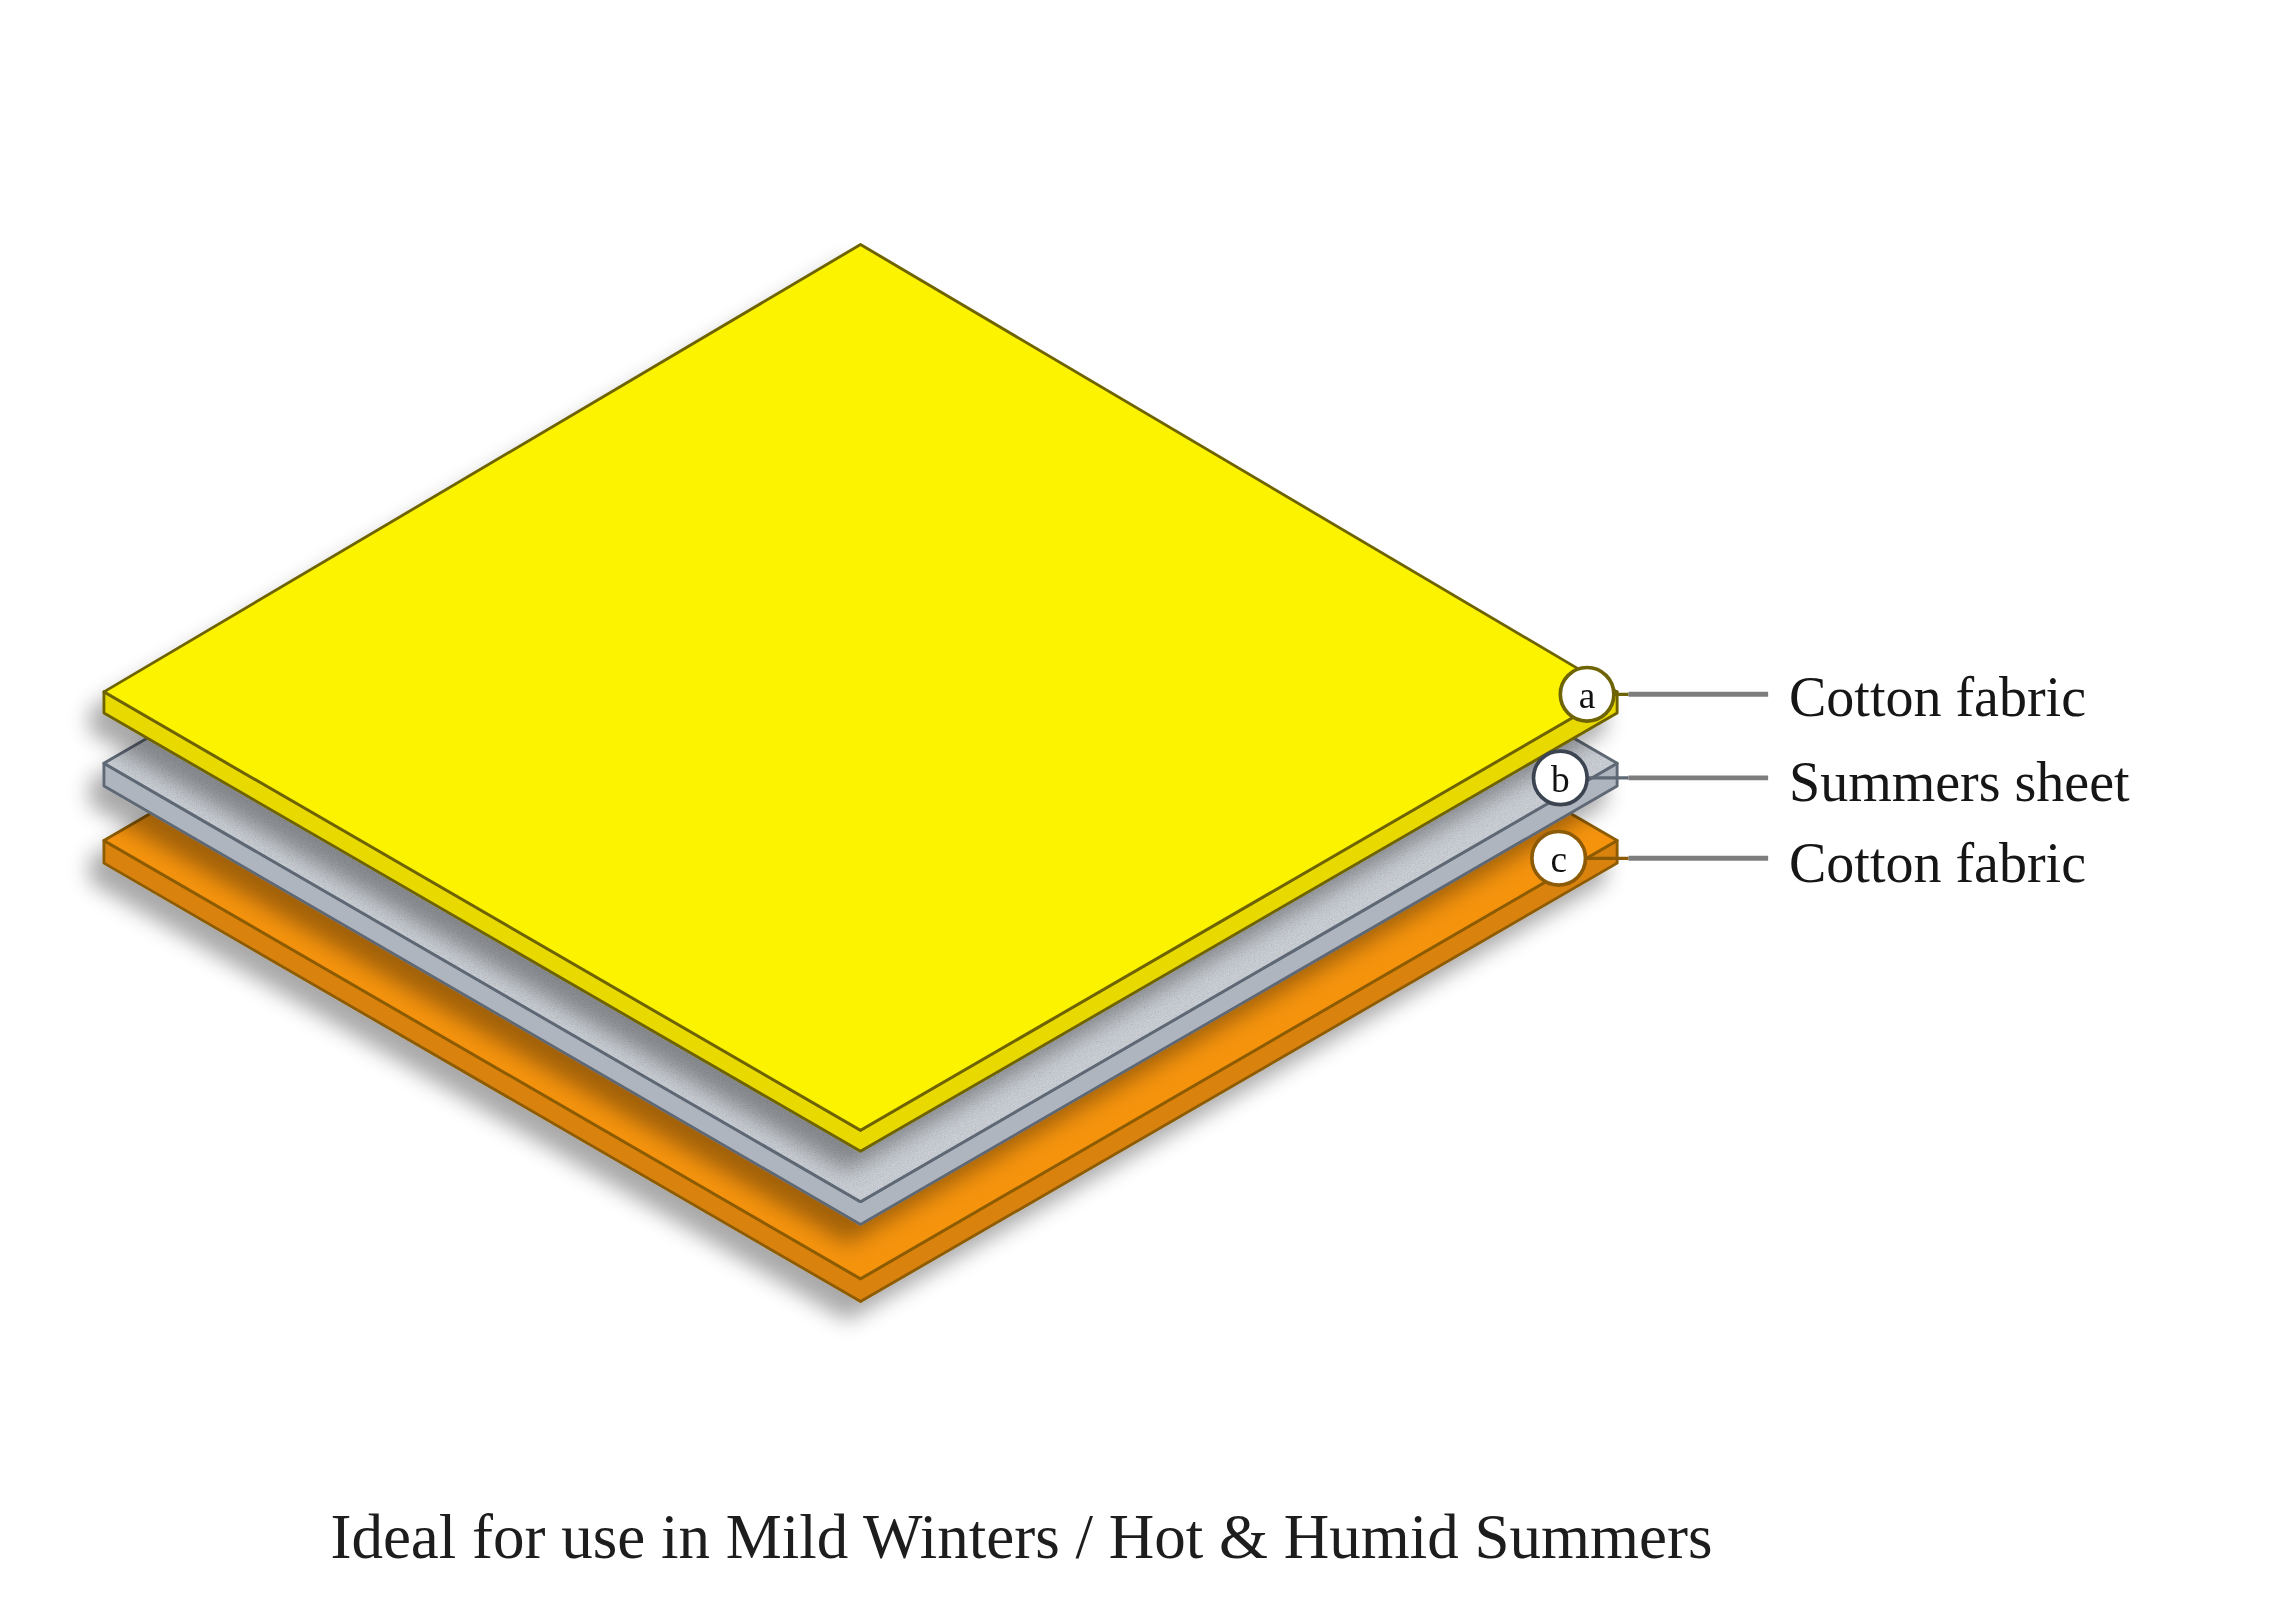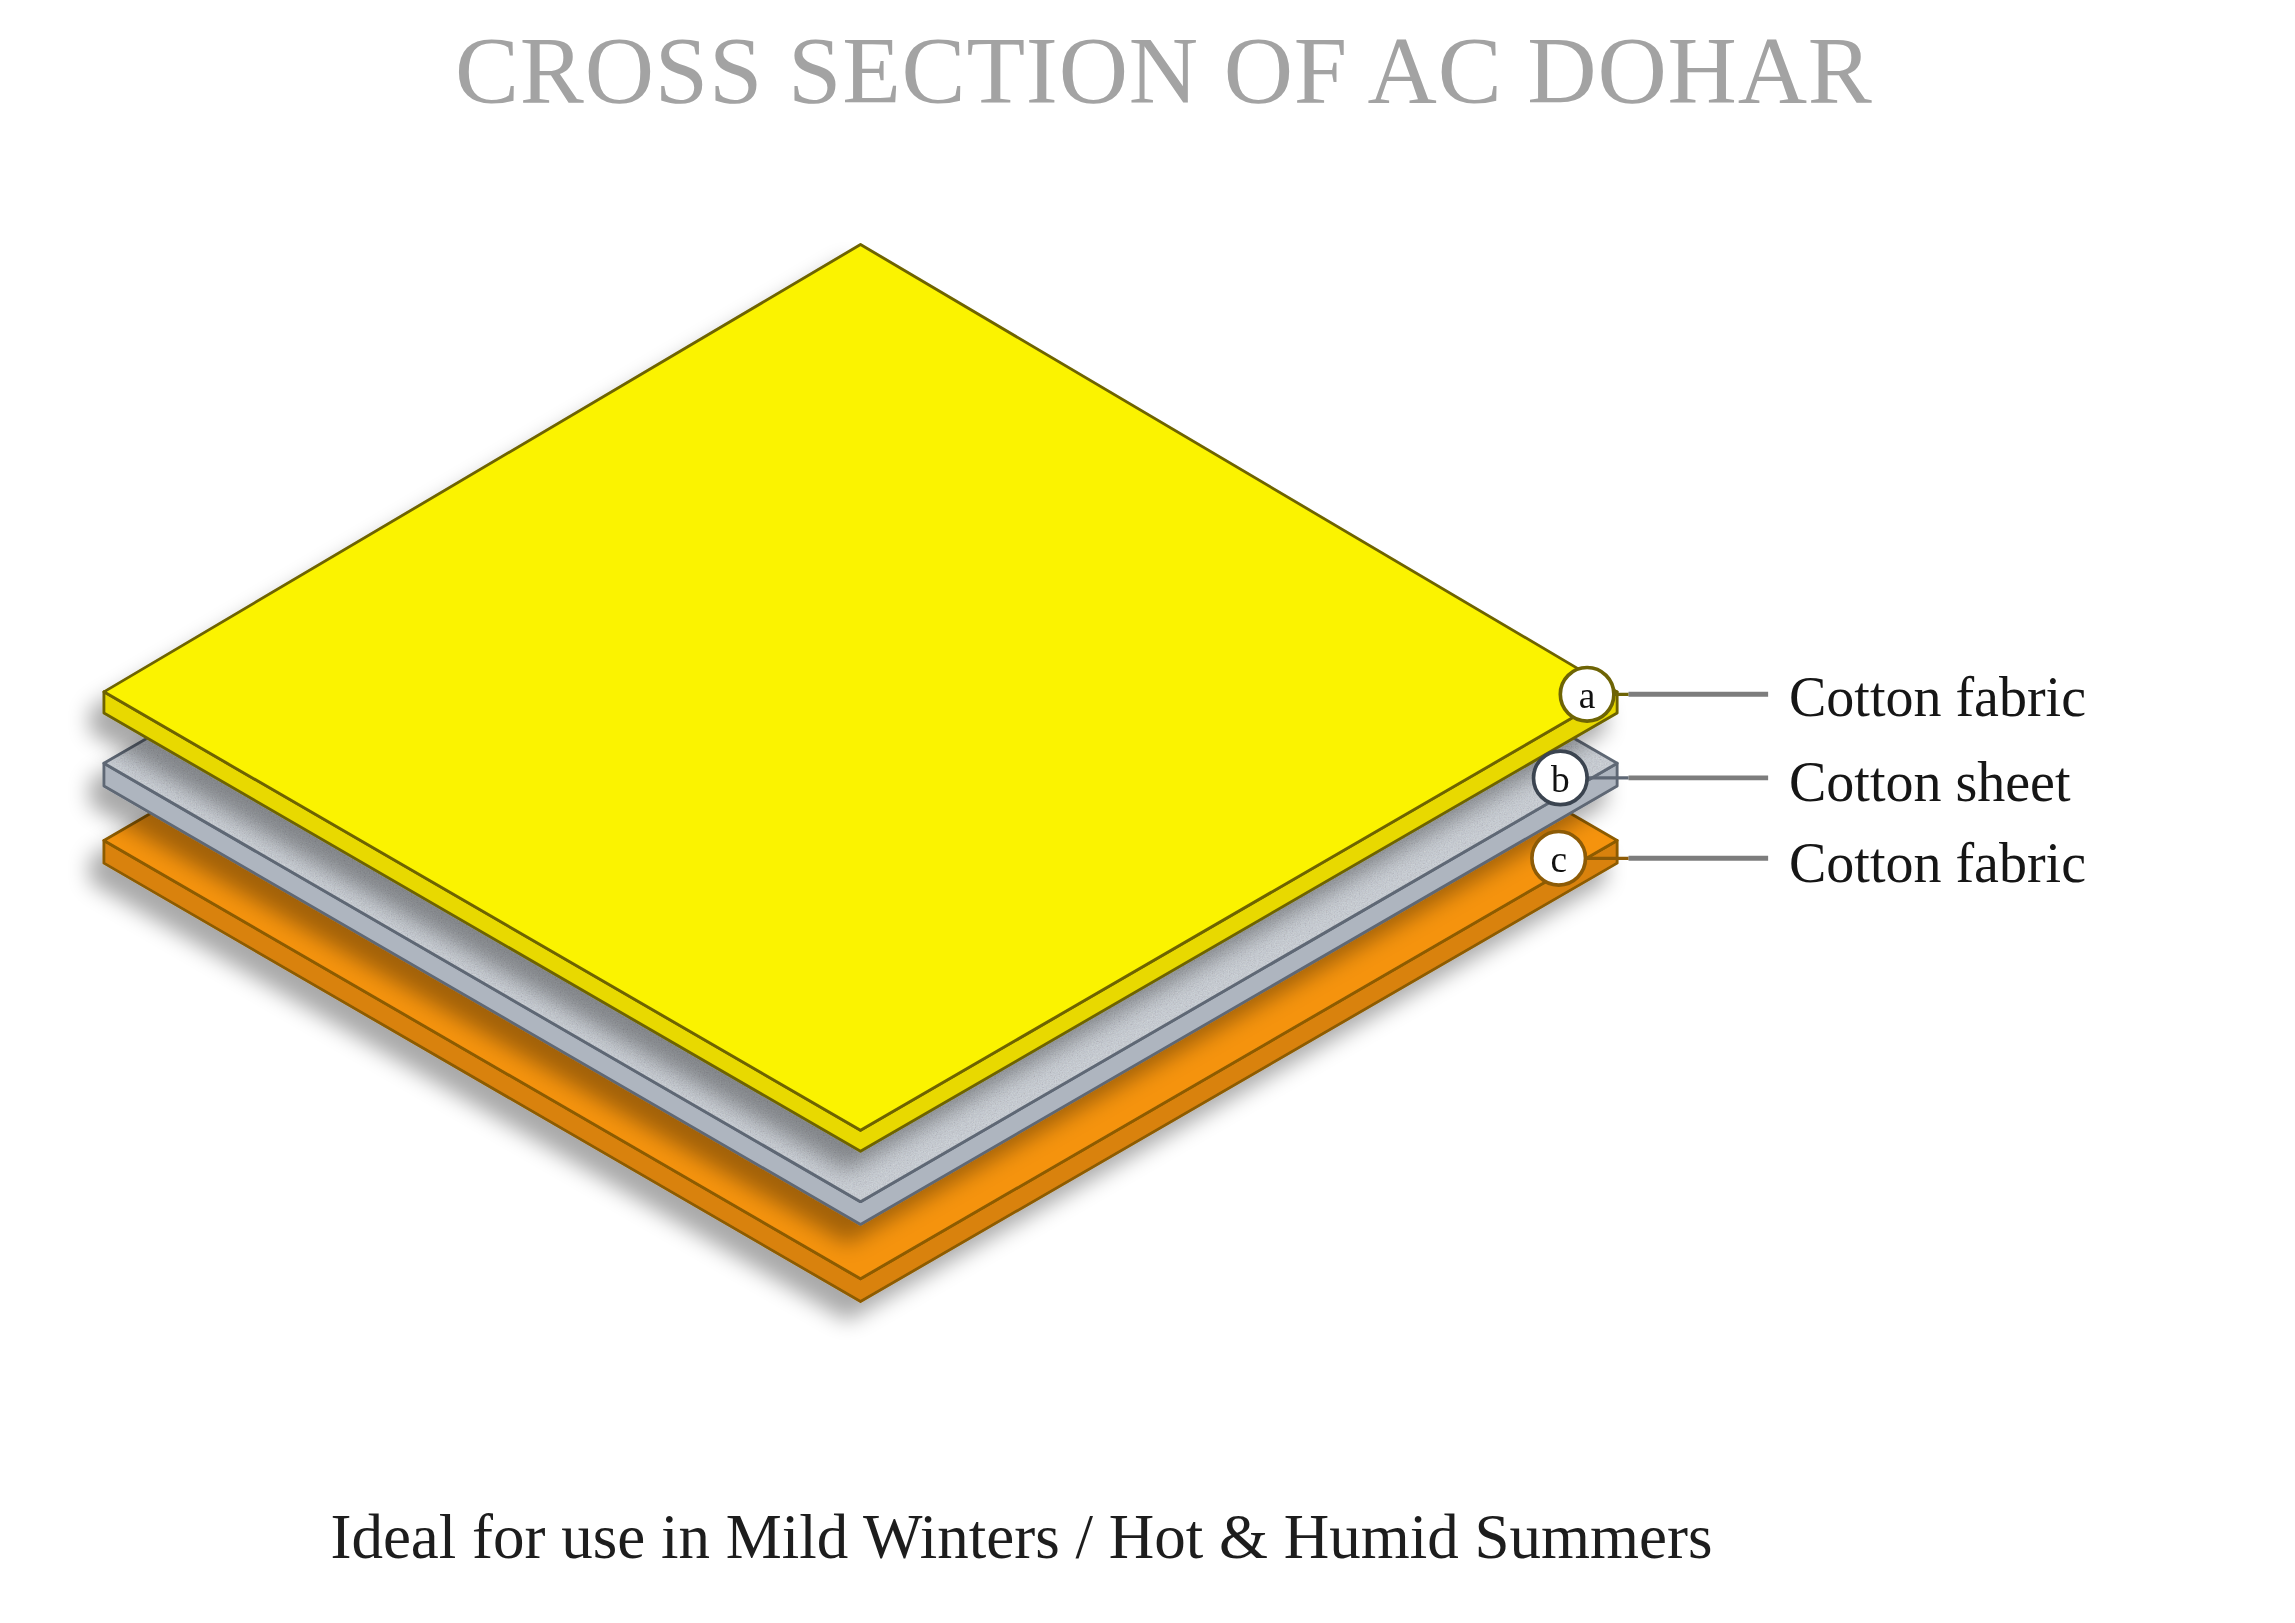--- a/index.html
+++ b/index.html
@@ -70,23 +70,20 @@
     font-family: "Liberation Serif", serif;
     font-size: 46px;
     fill: #111111;
   }
 </style>
 </head>
 <body>
 
 <div id="stage">
 
-  <div id="title-wrap">
-    <span id="diagram-title-text" style="font-family:'Liberation Serif',serif;font-size:96px;color:#a3a3a3;letter-spacing:0.8px;white-space:nowrap;">CROSS SECTION OF AC DOHAR</span>
-  </div>
 
   <svg id="layer-svg" viewBox="0 0 2827 2000" xmlns="http://www.w3.org/2000/svg">
     <defs>
 
       <filter id="flannelNoise" x="-10%" y="-10%" width="120%" height="120%">
         <feTurbulence type="fractalNoise" baseFrequency="0.62" numOctaves="4" seed="7" result="n"></feTurbulence>
         <feColorMatrix in="n" type="saturate" values="0.12" result="ns"></feColorMatrix>
         <feComponentTransfer in="ns" result="nt">
           <feFuncA type="linear" slope="0.55" intercept="0"></feFuncA>
         </feComponentTransfer>
@@ -141,19 +138,19 @@
       <circle cx="1922" cy="958" r="33" fill="#ffffff" stroke="#3b4450" stroke-width="4.5"></circle>
       <text x="1922" y="975" text-anchor="middle" class="marker-letter">b</text>
     </g>
     <g>
       <circle cx="1920" cy="1057" r="33" fill="#ffffff" stroke="#8d5b06" stroke-width="4.5"></circle>
       <text x="1920" y="1074" text-anchor="middle" class="marker-letter">c</text>
     </g>
   </svg>
 
   <div class="callout-label" id="label-a">Cotton fabric</div>
-  <div class="callout-label" id="label-b">Cotton sheet</div>
+  <div class="callout-label" id="label-b">Summers sheet</div>
   <div class="callout-label" id="label-c">Cotton fabric</div>
 
   <div id="caption">Ideal for use in Mild Winters / Hot &amp; Humid Summers</div>
 
 </div>
 
 
 </body></html>

